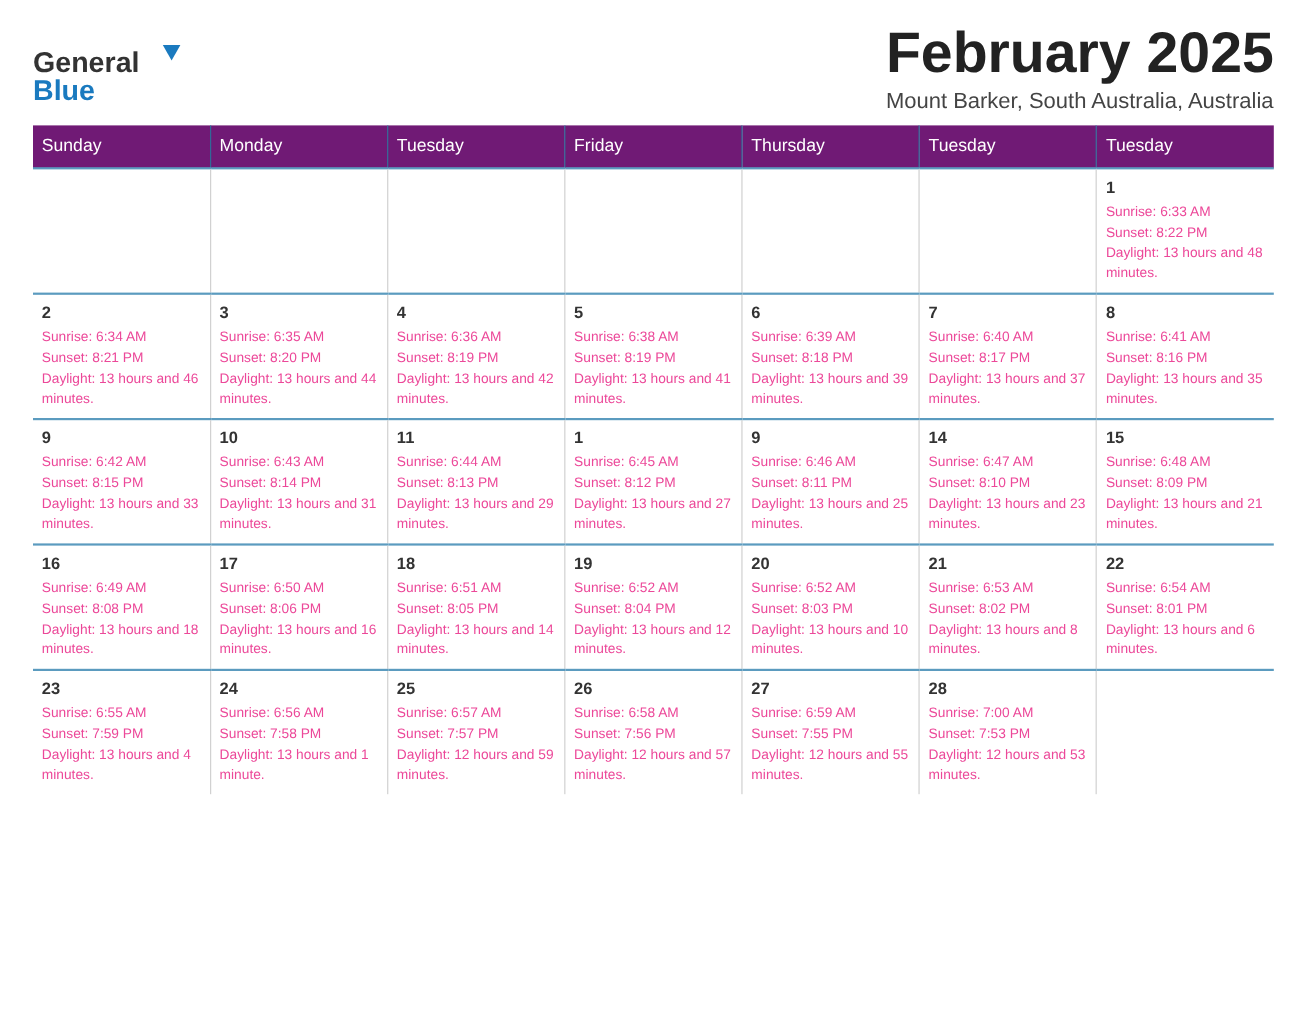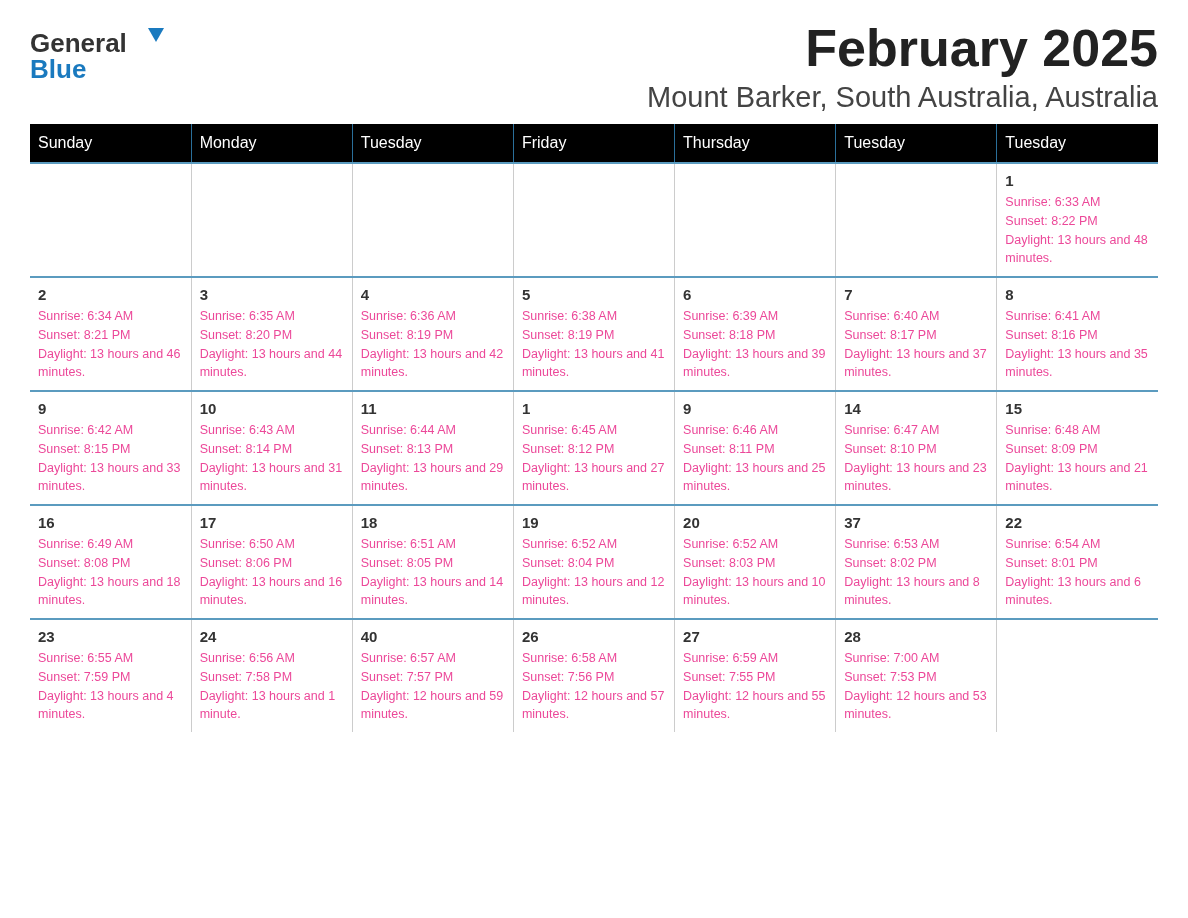--- a/index.html
+++ b/index.html
@@ -14,43 +14,43 @@
     .header {
       display: flex;
       justify-content: space-between;
       align-items: flex-start;
       margin-bottom: 10px;
     }
     .logo {
       display: flex;
       flex-direction: column;
       align-items: flex-end;
+      margin-top: 13px;
     }
     .title-block {
-      text-align: right;
     }
     .title-block h1 {
       font-size: 52px;
       font-weight: bold;
       color: #222;
       line-height: 1.1;
     }
     .title-block h2 {
-      font-size: 29px;
+      font-size: 20px;
       font-weight: normal;
       color: #444;
       margin-top: 4px;
     }
     table {
       width: 100%;
       border-collapse: collapse;
       margin-top: 10px;
     }
     thead tr th {
-      background-color: #000000;
+      background-color: #701a75;
       color: #fff;
       font-size: 16px;
       font-weight: normal;
       padding: 10px 8px;
       text-align: left;
       border-right: 1px solid #2a6f9a;
     }
     thead tr th:last-child {
       border-right: none;
     }
@@ -200,39 +200,39 @@
         </td>
         <td>
           <span class="day-num">19</span>
           <div class="day-info">Sunrise: 6:52 AM<br>Sunset: 8:04 PM<br>Daylight: 13 hours and 12 minutes.</div>
         </td>
         <td>
           <span class="day-num">20</span>
           <div class="day-info">Sunrise: 6:52 AM<br>Sunset: 8:03 PM<br>Daylight: 13 hours and 10 minutes.</div>
         </td>
         <td>
-          <span class="day-num">37</span>
+          <span class="day-num">21</span>
           <div class="day-info">Sunrise: 6:53 AM<br>Sunset: 8:02 PM<br>Daylight: 13 hours and 8 minutes.</div>
         </td>
         <td>
           <span class="day-num">22</span>
           <div class="day-info">Sunrise: 6:54 AM<br>Sunset: 8:01 PM<br>Daylight: 13 hours and 6 minutes.</div>
         </td>
       </tr>
       <tr>
         <td>
           <span class="day-num">23</span>
           <div class="day-info">Sunrise: 6:55 AM<br>Sunset: 7:59 PM<br>Daylight: 13 hours and 4 minutes.</div>
         </td>
         <td>
           <span class="day-num">24</span>
           <div class="day-info">Sunrise: 6:56 AM<br>Sunset: 7:58 PM<br>Daylight: 13 hours and 1 minute.</div>
         </td>
         <td>
-          <span class="day-num">40</span>
+          <span class="day-num">25</span>
           <div class="day-info">Sunrise: 6:57 AM<br>Sunset: 7:57 PM<br>Daylight: 12 hours and 59 minutes.</div>
         </td>
         <td>
           <span class="day-num">26</span>
           <div class="day-info">Sunrise: 6:58 AM<br>Sunset: 7:56 PM<br>Daylight: 12 hours and 57 minutes.</div>
         </td>
         <td>
           <span class="day-num">27</span>
           <div class="day-info">Sunrise: 6:59 AM<br>Sunset: 7:55 PM<br>Daylight: 12 hours and 55 minutes.</div>
         </td>

